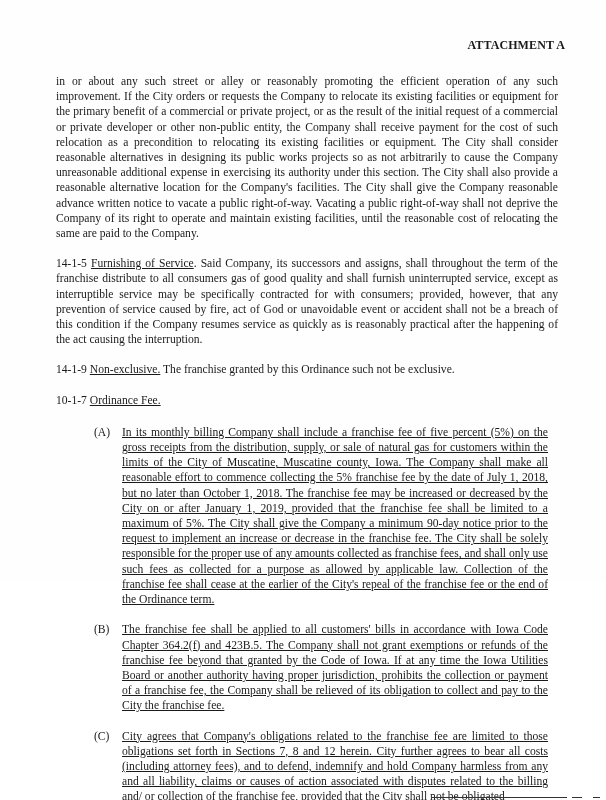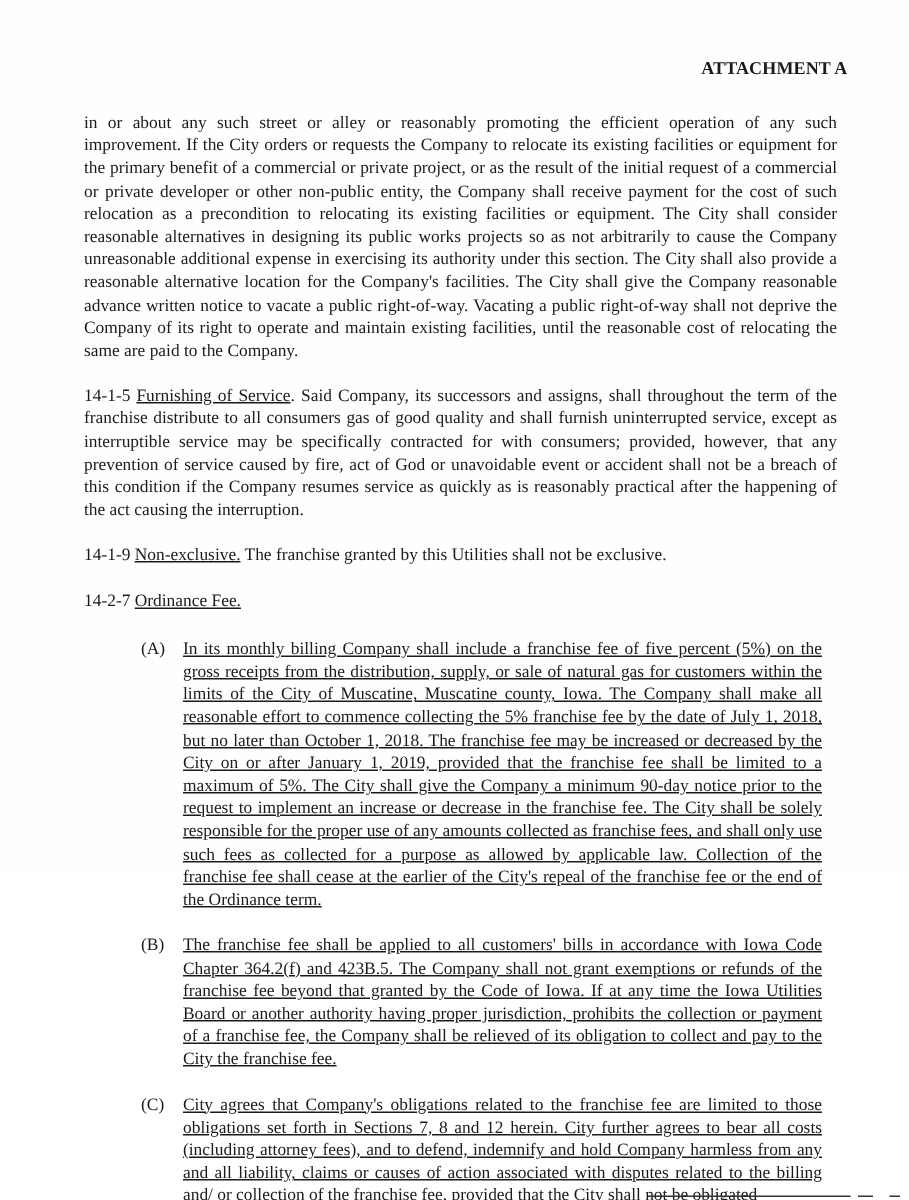--- a/index.html
+++ b/index.html
@@ -19,23 +19,23 @@
 <body>
 
 <div class="page">
   <div class="attachment">ATTACHMENT A</div>
 
   <div class="body">
     <p>in or about any such street or alley or reasonably promoting the efficient operation of any such improvement. If the City orders or requests the Company to relocate its existing facilities or equipment for the primary benefit of a commercial or private project, or as the result of the initial request of a commercial or private developer or other non-public entity, the Company shall receive payment for the cost of such relocation as a precondition to relocating its existing facilities or equipment. The City shall consider reasonable alternatives in designing its public works projects so as not arbitrarily to cause the Company unreasonable additional expense in exercising its authority under this section. The City shall also provide a reasonable alternative location for the Company's facilities. The City shall give the Company reasonable advance written notice to vacate a public right-of-way. Vacating a public right-of-way shall not deprive the Company of its right to operate and maintain existing facilities, until the reasonable cost of relocating the same are paid to the Company.</p>
 
     <p><span>14-1-5 </span><span class="u">Furnishing of Service</span><span>. Said Company, its successors and assigns, shall throughout the term of the franchise distribute to all consumers gas of good quality and shall furnish uninterrupted service, except as interruptible service may be specifically contracted for with consumers; provided, however, that any prevention of service caused by fire, act of God or unavoidable event or accident shall not be a breach of this condition if the Company resumes service as quickly as is reasonably practical after the happening of the act causing the interruption.</span></p>
 
-    <p><span>14-1-9 </span><span class="u">Non-exclusive.</span><span> The franchise granted by this Utilities shall not be exclusive.</span></p>
+    <p><span>14-1-9 </span><span class="u">Non-exclusive.</span><span> The franchise granted by this Ordinance such not be exclusive.</span></p>
 
-    <p style="margin-bottom:17px;"><span>14-2-7 </span><span class="u">Ordinance Fee.</span></p>
+    <p style="margin-bottom:17px;"><span>10-1-7 </span><span class="u">Ordinance Fee.</span></p>
 
     <div class="item">
       <span class="lbl">(A)</span>
       <span class="txt">In its monthly billing Company shall include a franchise fee of five percent (5%) on the gross receipts from the distribution, supply, or sale of natural gas for customers within the limits of the City of Muscatine, Muscatine county, Iowa. The Company shall make all reasonable effort to commence collecting the 5% franchise fee by the date of July 1, 2018, but no later than October 1, 2018. The franchise fee may be increased or decreased by the City on or after January 1, 2019, provided that the franchise fee shall be limited to a maximum of 5%. The City shall give the Company a minimum 90-day notice prior to the request to implement an increase or decrease in the franchise fee. The City shall be solely responsible for the proper use of any amounts collected as franchise fees, and shall only use such fees as collected for a purpose as allowed by applicable law. Collection of the franchise fee shall cease at the earlier of the City's repeal of the franchise fee or the end of the Ordinance term.</span>
     </div>
     <div class="item">
       <span class="lbl">(B)</span>
       <span class="txt">The franchise fee shall be applied to all customers' bills in accordance with Iowa Code Chapter 364.2(f) and 423B.5. The Company shall not grant exemptions or refunds of the franchise fee beyond that granted by the Code of Iowa. If at any time the Iowa Utilities Board or another authority having proper jurisdiction, prohibits the collection or payment of a franchise fee, the Company shall be relieved of its obligation to collect and pay to the City the franchise fee.</span>
     </div>
     <div class="item">

